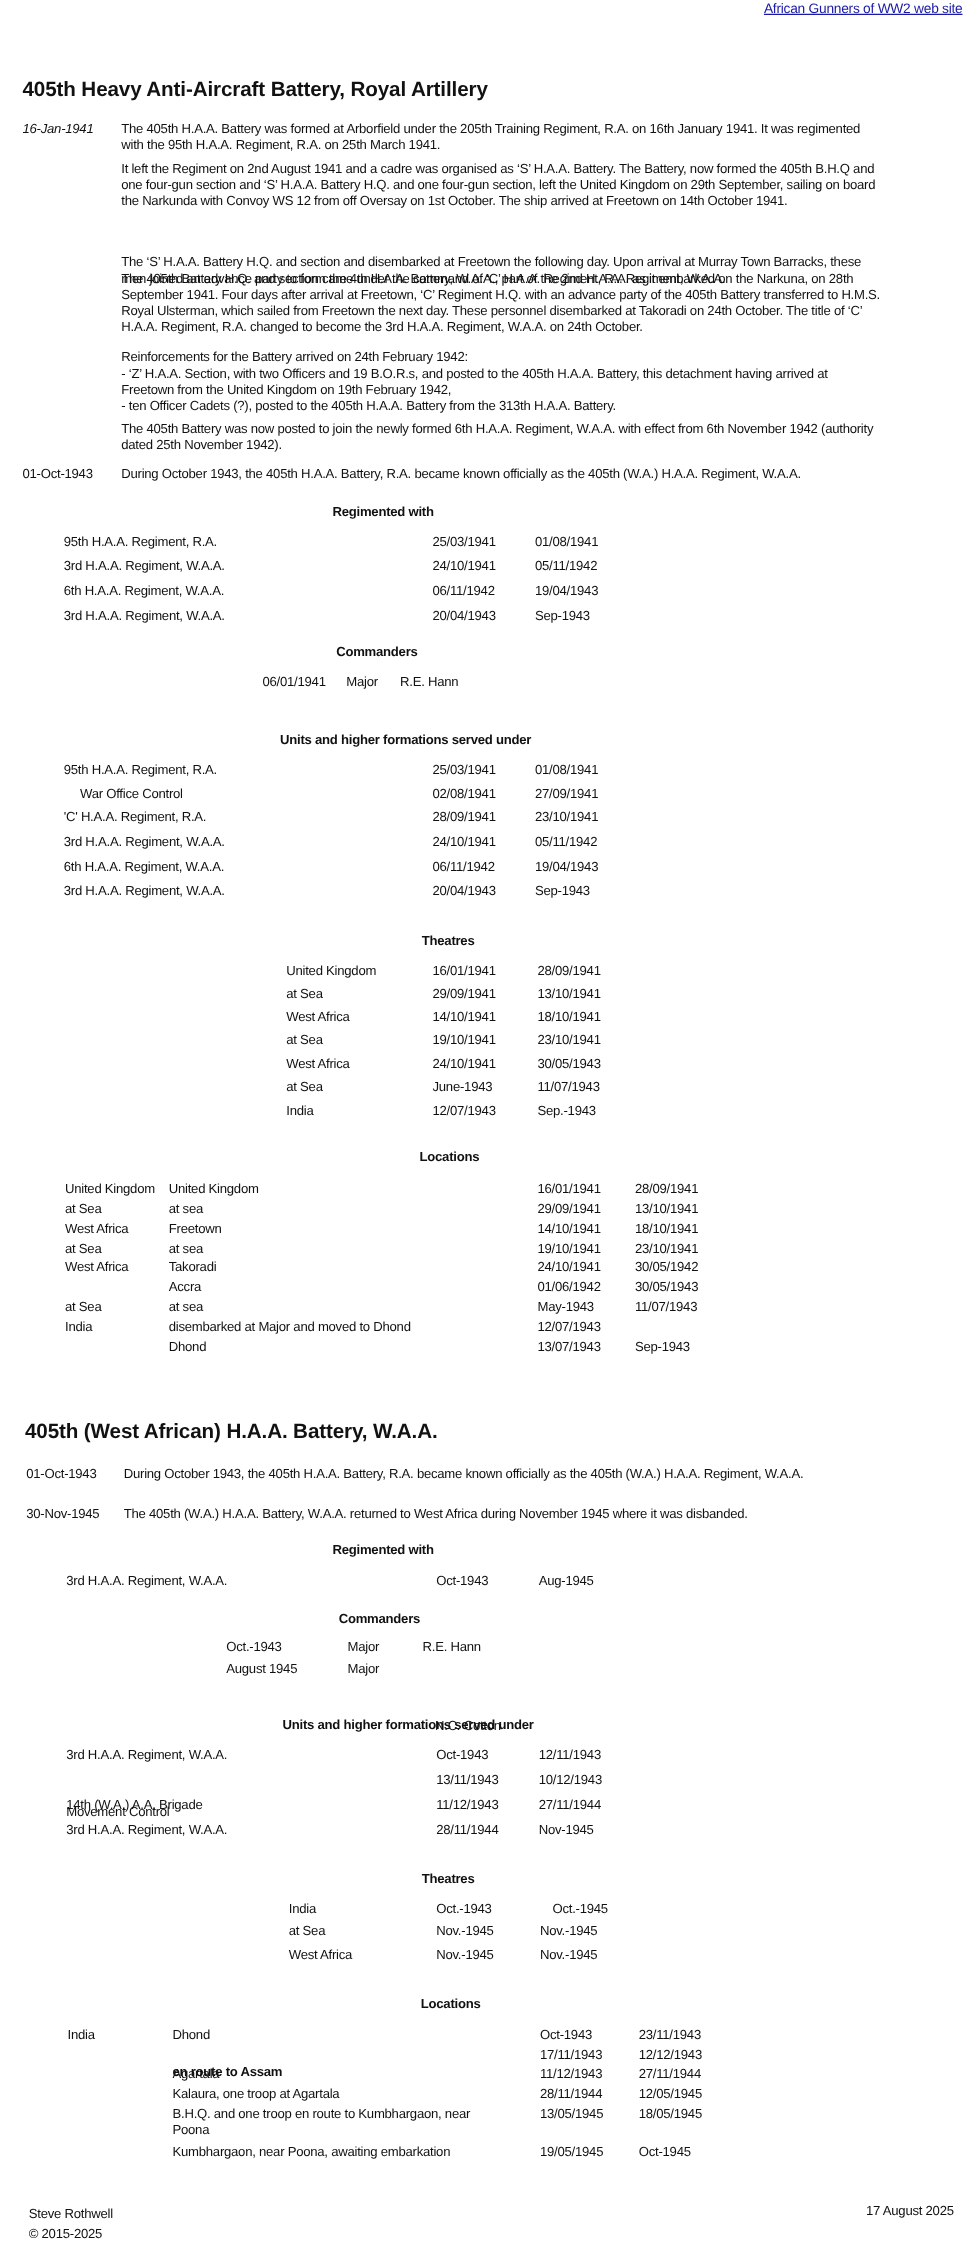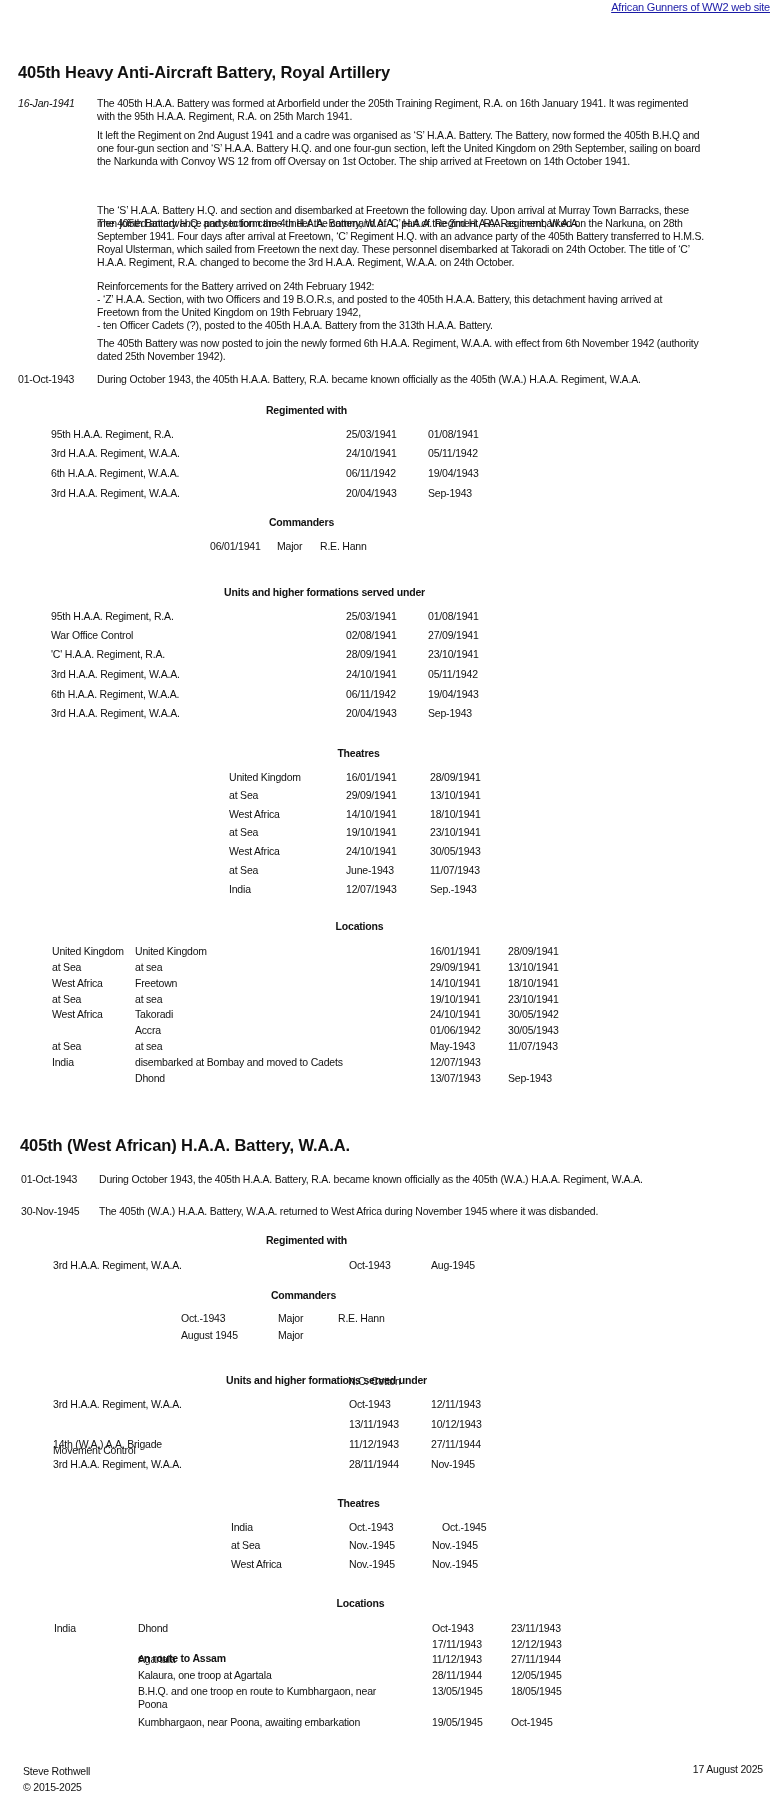--- a/index.html
+++ b/index.html
@@ -68,21 +68,21 @@
 <div class="sec-title" style="top:516px; left:-85px;">Commanders</div>
 <div class="abs" style="left:178px; top:540px;margin-left:32px;">06/01/1941</div>
 <div class="abs" style="left:277px; top:540px;">Major</div>
 <div class="abs" style="left:320px; top:540px;">R.E. Hann</div>
 
 <div class="sec-title" style="top:586px; left:-62px;">Units and higher formations served under</div>
 <div>
   <div class="abs" style="left:51px; top:610px;">95th H.A.A. Regiment, R.A.</div>
   <div class="abs" style="left:346px; top:610px;">25/03/1941</div>
   <div class="abs" style="left:428px; top:610px;">01/08/1941</div>
-  <div class="abs" style="left:51px; top:629px;">War Office Control</div>
+  <div class="abs" style="left:64px; top:629px;">War Office Control</div>
   <div class="abs" style="left:346px; top:629px;">02/08/1941</div>
   <div class="abs" style="left:428px; top:629px;">27/09/1941</div>
   <div class="abs" style="left:51px; top:648px;">'C' H.A.A. Regiment, R.A.</div>
   <div class="abs" style="left:346px; top:648px;">28/09/1941</div>
   <div class="abs" style="left:428px; top:648px;">23/10/1941</div>
   <div class="abs" style="left:51px; top:668px;">3rd H.A.A. Regiment, W.A.A.</div>
   <div class="abs" style="left:346px; top:668px;">24/10/1941</div>
   <div class="abs" style="left:428px; top:668px;">05/11/1942</div>
   <div class="abs" style="left:51px; top:688px;">6th H.A.A. Regiment, W.A.A.</div>
   <div class="abs" style="left:346px; top:688px;">06/11/1942</div>
@@ -140,21 +140,21 @@
   <div class="abs" style="left:430px; top:1008px;">24/10/1941</div>
   <div class="abs" style="left:508px; top:1008px;">30/05/1942</div>
   <div class="abs" style="left:135px; top:1024px;">Accra</div>
   <div class="abs" style="left:430px; top:1024px;">01/06/1942</div>
   <div class="abs" style="left:508px; top:1024px;">30/05/1943</div>
   <div class="abs" style="left:52px; top:1040px;">at Sea</div>
   <div class="abs" style="left:135px; top:1040px;">at sea</div>
   <div class="abs" style="left:430px; top:1040px;">May-1943</div>
   <div class="abs" style="left:508px; top:1040px;">11/07/1943</div>
   <div class="abs" style="left:52px; top:1056px;">India</div>
-  <div class="abs" style="left:135px; top:1056px;">disembarked at Bombay and moved to Cadets</div>
+  <div class="abs" style="left:135px; top:1056px;">disembarked at Major and moved to Dhond</div>
   <div class="abs" style="left:430px; top:1056px;">12/07/1943</div>
   <div class="abs" style="left:135px; top:1072px;">Dhond</div>
   <div class="abs" style="left:430px; top:1072px;">13/07/1943</div>
   <div class="abs" style="left:508px; top:1072px;">Sep-1943</div>
 </div>
 
 <h1 style="left:20px; top:1136px;">405th (West African) H.A.A. Battery, W.A.A.</h1>
 
 <div class="date-col abs" style="left:21px; top:1173px;">01-Oct-1943</div>
 <div class="abs" style="left:99px; top:1173px;">During October 1943, the 405th H.A.A. Battery, R.A. became known officially as the 405th (W.A.) H.A.A. Regiment, W.A.A.</div>

